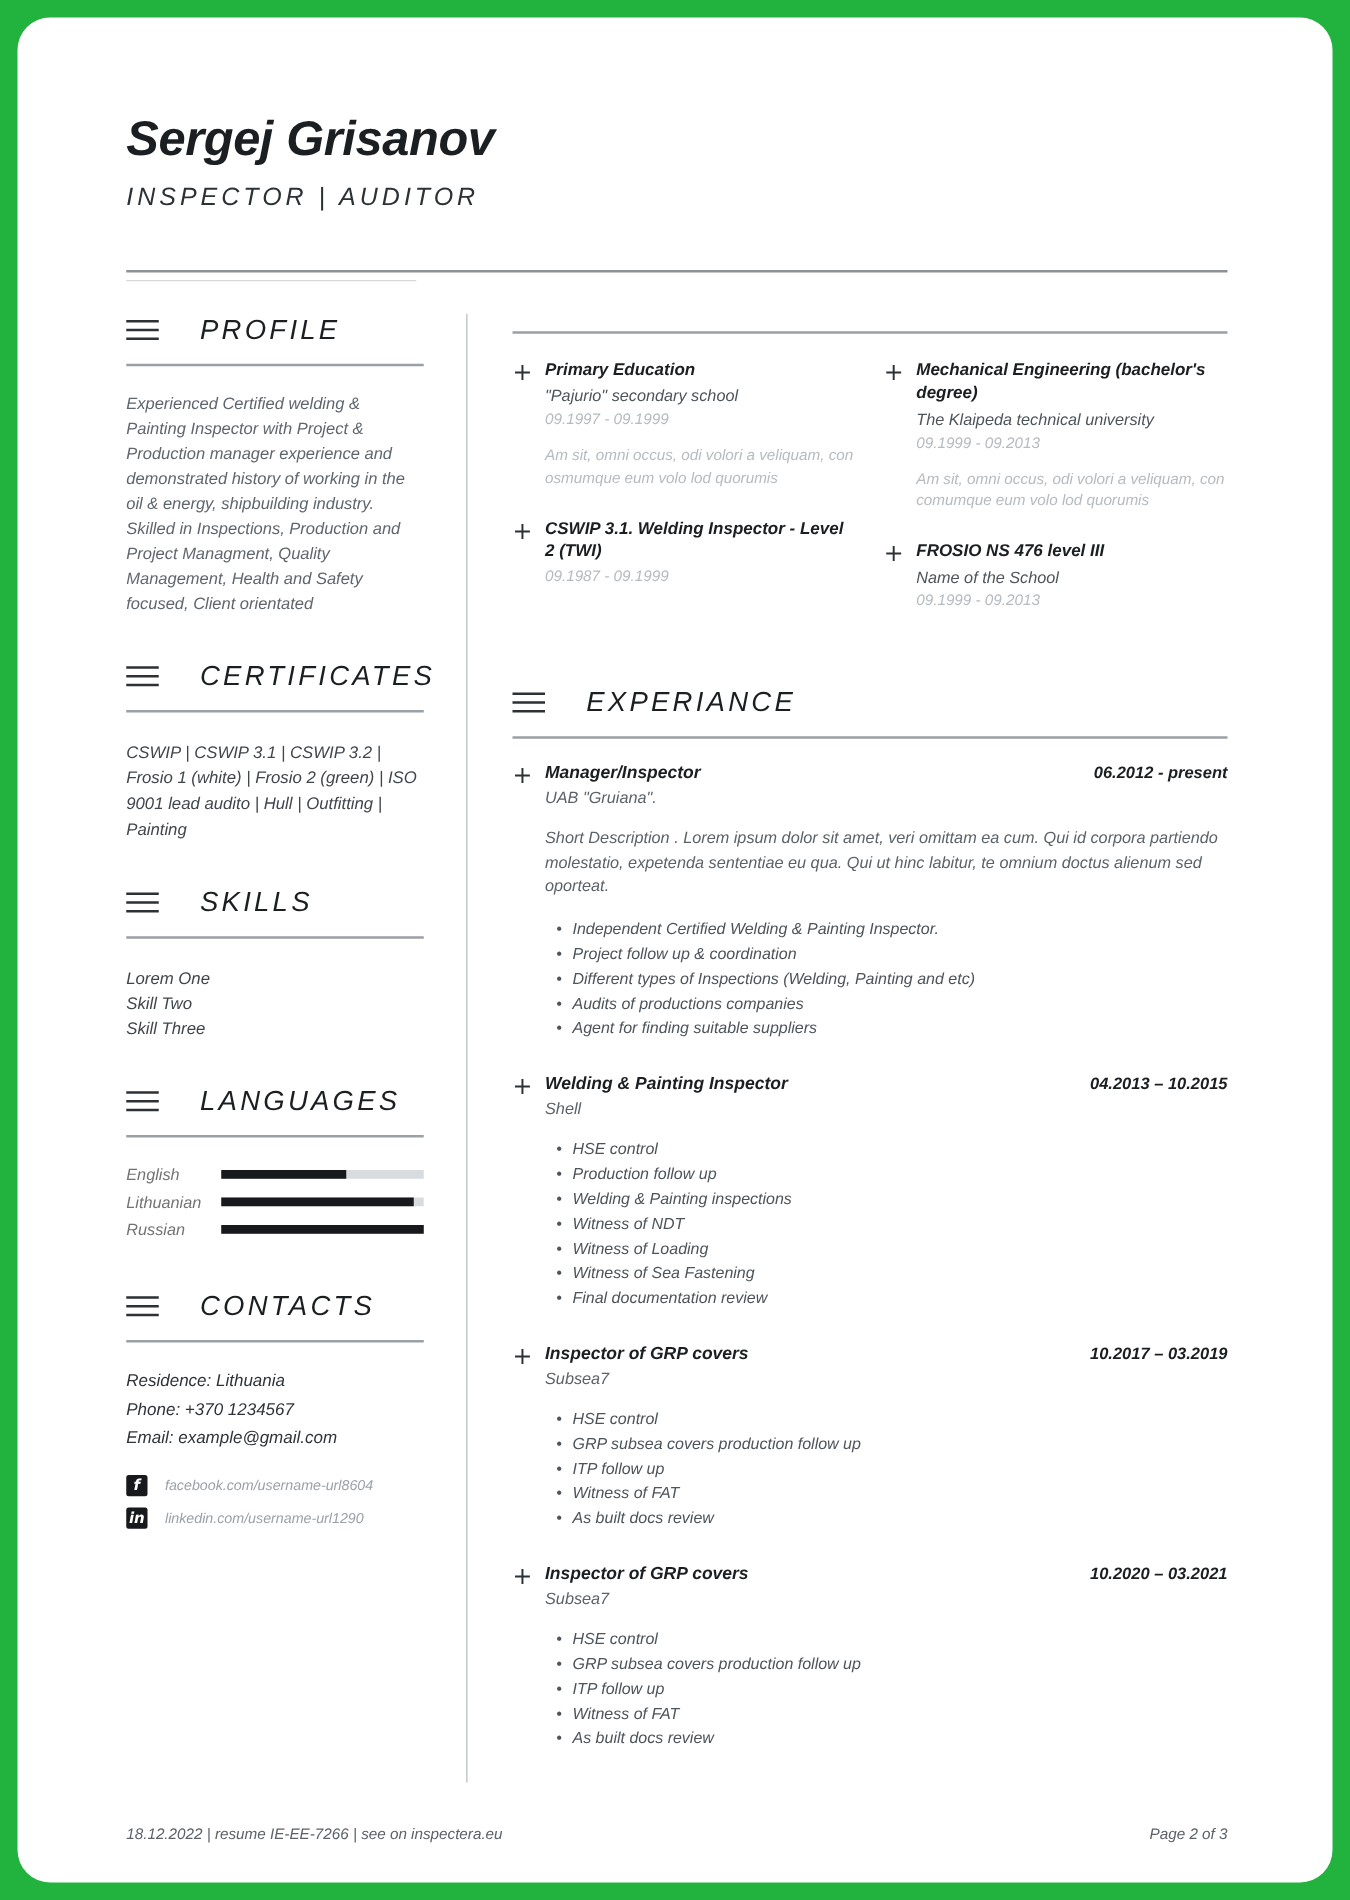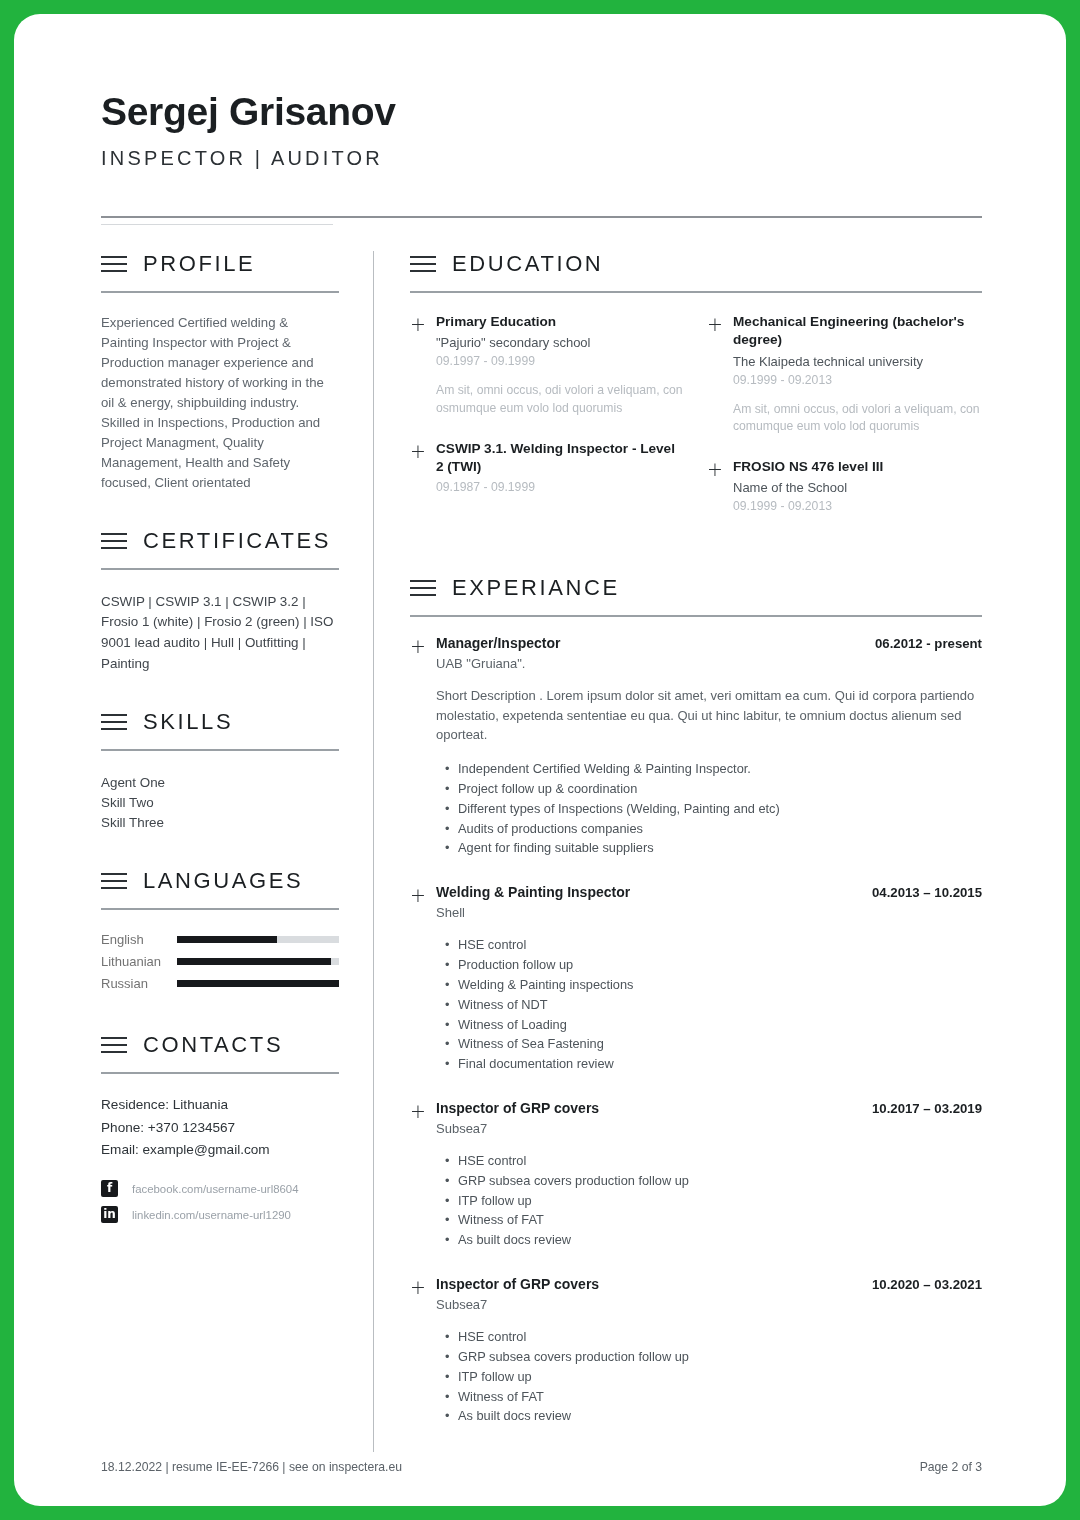--- a/index.html
+++ b/index.html
@@ -7,20 +7,21 @@
     width: 1080px; height: 1520px;
     background: #000;
     font-family: "Liberation Sans", sans-serif;
   }
   .frame {
     position: relative;
     width: 1080px; height: 1520px;
     background: #22b33e;
     padding: 14px;
     overflow: hidden;
+    font-style: italic;
   }
   .page {
     position: relative;
     width: 100%; height: 100%;
     background: #ffffff;
     border-radius: 26px;
     overflow: hidden;
   }
 
   
@@ -48,21 +49,21 @@
   .col-divider {
     width: 1px; background: #b9bdc1;
     margin: 0 36px 0 34px;
     align-self: stretch;
     min-height: 1150px;
   }
   .col-right { flex: 1; }
 
   
   .sec { margin-bottom: 0; }
-  .sec-head { display: flex; align-items: center; gap: 16px; }
+  .sec-head { display: flex; align-items: center; gap: 33px; }
   .burger { width: 26px; flex: none; }
   .burger span {
     display: block; height: 2px; background: #2c3135;
     margin-bottom: 5px;
   }
   .burger span:last-child { margin-bottom: 0; }
   .sec-title {
     font-size: 22px; letter-spacing: 2.6px; color: #1b1f22;
   }
   .sec-rule { height: 2px; background: #9aa0a5; margin-top: 14px; }
@@ -207,21 +208,21 @@
           <div class="sec-head">
             <div class="burger">
                 <span></span>
                 <span></span>
                 <span></span>
               </div>
             <div class="sec-title">SKILLS</div>
           </div>
           <div class="sec-rule"></div>
           <div class="skills-list">
-            <div>Agent One</div>
+            <div>Lorem One</div>
             <div>Skill Two</div>
             <div>Skill Three</div>
           </div>
         </div>
 
         <div class="gap-sm"></div>
 
         <div class="sec">
           <div class="sec-head">
             <div class="burger">
@@ -283,28 +284,20 @@
           </div>
         </div>
 
       </div>
 
       <div class="col-divider"></div>
 
       <div class="col-right">
 
         <div class="sec">
-          <div class="sec-head">
-            <div class="burger">
-                <span></span>
-                <span></span>
-                <span></span>
-              </div>
-            <div class="sec-title">EDUCATION</div>
-          </div>
           <div class="sec-rule"></div>
 
           <div class="edu-grid">
             <div class="edu-col">
               <div class="entry">
                 <div class="plus">+</div>
                 <div class="entry-body">
                   <div class="entry-title">Primary Education</div>
                   <div class="entry-sub">"Pajurio" secondary school</div>
                   <div class="entry-date-faint">09.1997 - 09.1999</div>

